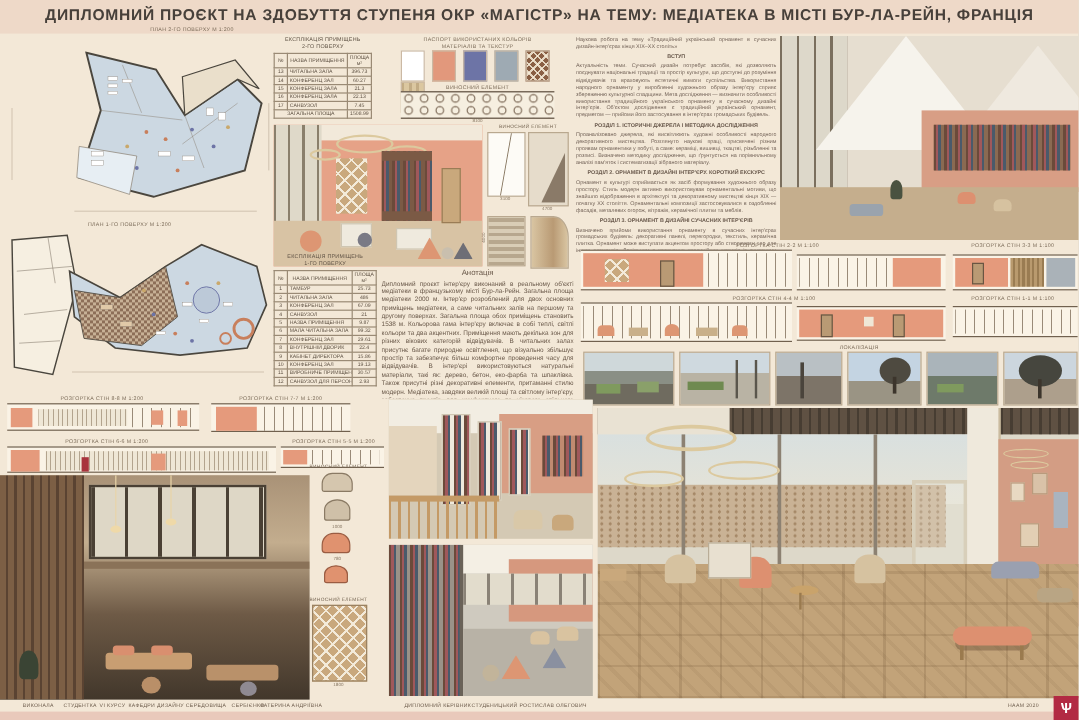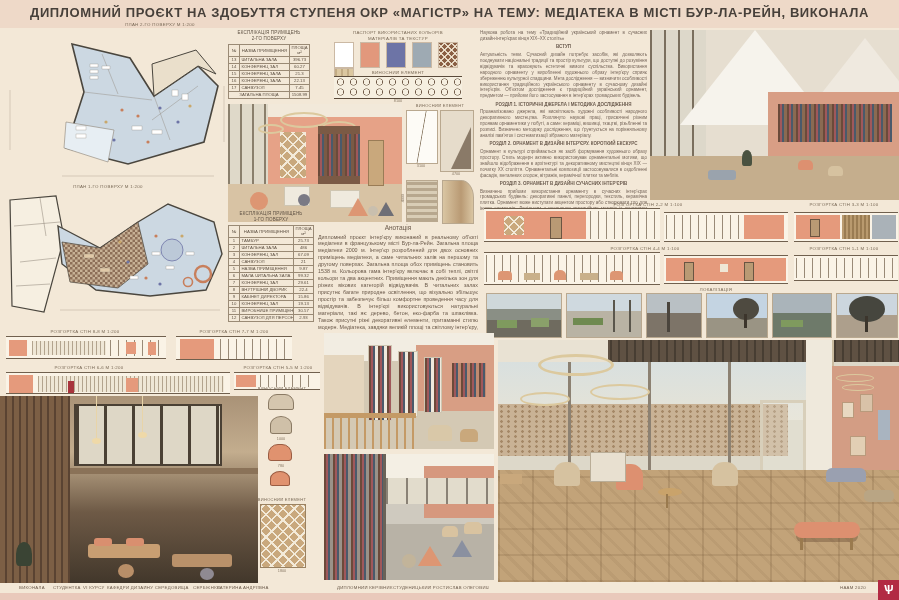--- a/index.html
+++ b/index.html
@@ -55,21 +55,21 @@
   .ftbar{position:absolute;left:0;top:593px;width:899px;height:7px;background:#e9c9bb;}
   .logo{position:absolute;right:0;top:580px;width:21px;height:20px;background:#b22a43;
         color:#fff;text-align:center;line-height:20px;font-size:12px;font-weight:700;}
 </style>
 </head>
 <body>
 
 <div class="board">
 
   <div class="hdr">
-    <div class="t">ДИПЛОМНИЙ ПРОЄКТ НА ЗДОБУТТЯ СТУПЕНЯ ОКР «МАГІСТР» НА ТЕМУ: МЕДІАТЕКА В МІСТІ БУР-ЛА-РЕЙН, ВИКОНАЛА</div>
+    <div class="t">ДИПЛОМНИЙ ПРОЄКТ НА ЗДОБУТТЯ СТУПЕНЯ ОКР «МАГІСТР» НА ТЕМУ: МЕДІАТЕКА В МІСТІ БУР-ЛА-РЕЙН, ФРАНЦІЯ</div>
   </div>
 
   <div class="lbl" style="left:100px;top:21.5px;width:120px">ПЛАН 2-ГО ПОВЕРХУ М 1:200</div>
   <div class="lbl" style="left:48px;top:184px;width:120px">ПЛАН 1-ГО ПОВЕРХУ М 1:200</div>
 
   <svg class="abs" style="left:2px;top:30px" width="226" height="156" viewBox="0 0 226 156">
     <polygon points="70,14 128,28 152,66 196,36 216,56 202,112 126,134 64,118 82,62" fill="#ccd8e2" stroke="#4a463e" stroke-width="1.6"></polygon>
     <polygon points="150,34 194,20 214,44 196,36 152,66" fill="#eadfcb" stroke="#4a463e" stroke-width="1"></polygon>
     <polygon points="64,92 112,100 106,132 62,118" fill="#e7eef3" stroke="#8b8174" stroke-width="0.6"></polygon>
     <g stroke="#8b8174" stroke-width="0.4">

